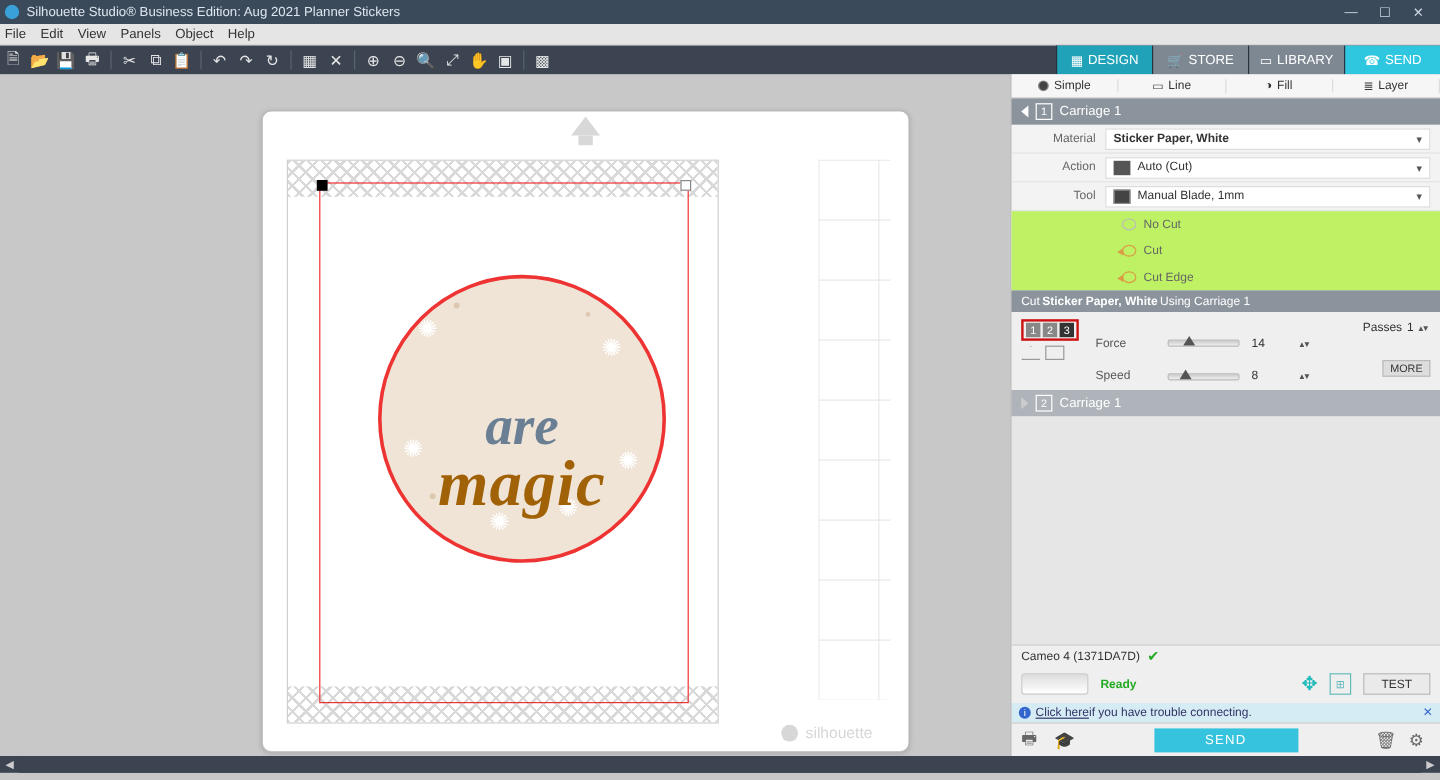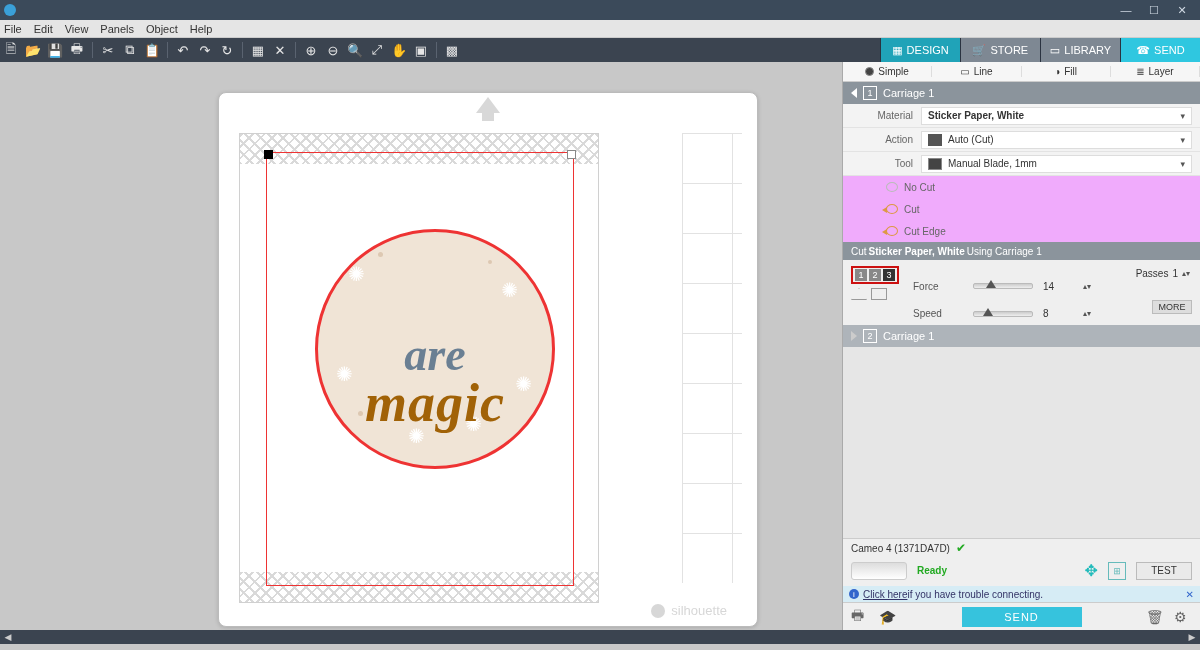--- a/index.html
+++ b/index.html
@@ -73,21 +73,21 @@
 .carriage-hdr.collapsed { background: #aeb4ba; }
 
 .settings { background: #f3f3f3; }
 .setting-row { display: flex; align-items: center; height: 24px; padding: 0 8px; border-bottom: 1px solid #e3e3e3; font-size: 10px; }
 .setting-row .lbl { width: 62px; text-align: right; color: #666; margin-right: 8px; }
 .setting-row .val { flex: 1; display: flex; align-items: center; gap: 6px; background: #fff; border: 1px solid #ddd; height: 18px; padding: 0 6px; position: relative;}
 .setting-row .caret { position: absolute; right: 6px; font-size: 9px; color: #555; }
 .setting-row .ico { width: 14px; height: 12px; background: #555; }
 .setting-row.blade .ico { background: #444; border: 1px solid #888; }
 
-.cut-opts { background: #f0abfc; padding-left: 43px; }
+.cut-opts { background: #bef264; padding-left: 92px; }
 .cut-opts .co { height: 22px; display: flex; align-items: center; gap: 6px; font-size: 10px; color: #666; }
 .cut-opts .co .cir { width: 12px; height: 10px; border: 1.5px solid #bbb; border-radius: 50%; position:relative; }
 .cut-opts .co.red .cir { border-color: #d94; }
 .cut-opts .co.red2 .cir { border-color: #d94; }
 .cut-opts .co .arrow { position: absolute; left: -5px; top: 2px; width: 0;height:0;border-top:3px solid transparent;border-bottom:3px solid transparent;border-right:5px solid #d94;}
 
 .cut-banner { height: 18px; background: #8b949c; color: #fff; font-size: 10px; display: flex; align-items: center; padding: 0 8px; }
 
 .params { background: #efefef; padding: 6px 8px; display: grid; grid-template-columns: 58px 1fr; row-gap: 4px; align-items: center; position:relative;}
 .params .boxes { grid-column: 1 / 2; display:flex; align-items:center; gap:2px; border:2px solid #c11; padding:1px 2px; width:48px; justify-self:start;}
@@ -126,20 +126,21 @@
 
 .hscroll { height: 14px; background: #3b4450; display:flex; }
 .hscroll .arrow { width:16px; color:#ccc; display:flex; align-items:center; justify-content:center; font-size:9px;}
 .hscroll .track { flex:1; background:#3b4450; }
 </style>
 </head>
 <body>
 
 <div class="titlebar">
   <span class="logo"></span>
+  <span>Silhouette Studio® Business Edition: Aug 2021 Planner Stickers</span>
   <span class="spacer"></span>
   <span class="winctl">—</span>
   <span class="winctl">☐</span>
   <span class="winctl">✕</span>
 </div>
 
 <div class="menubar">
   <span>File</span>
   <span>Edit</span>
   <span>View</span>

